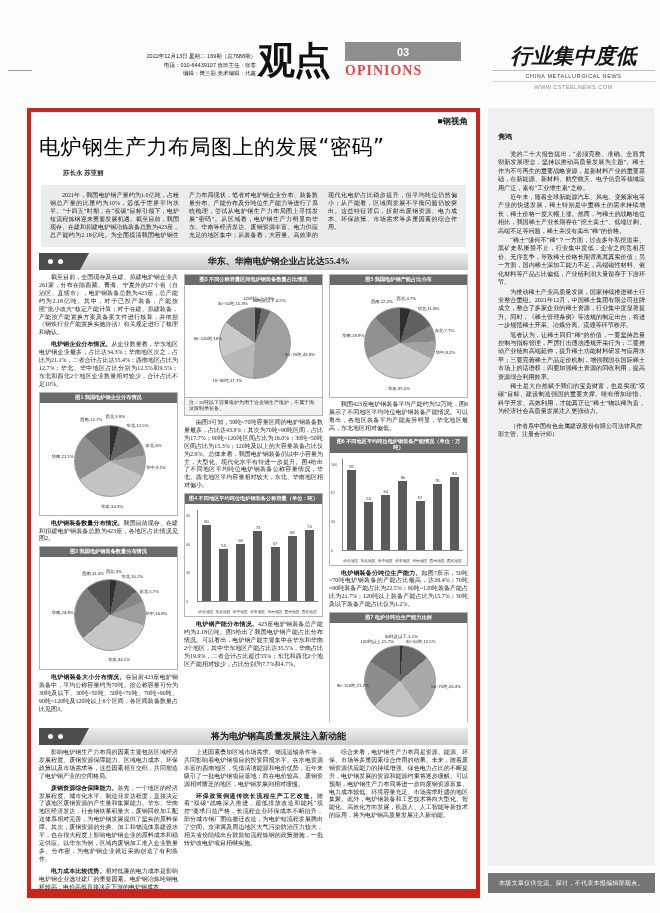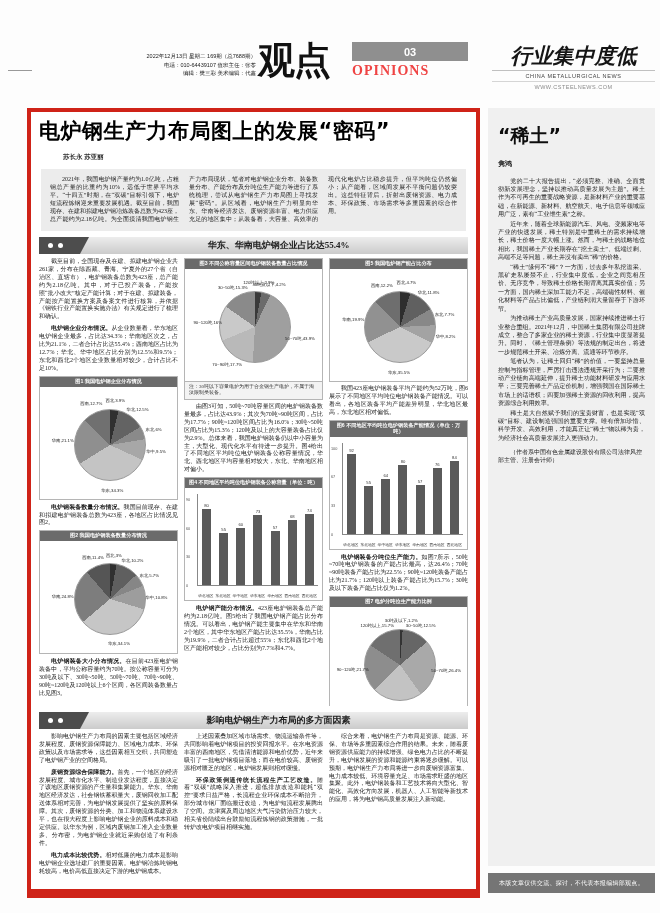--- a/index.html
+++ b/index.html
@@ -4,32 +4,32 @@
 <style>
   * { margin:0; padding:0; box-sizing:border-box; }
   html,body { width:660px; height:913px; background:#ffffff; font-family:"Liberation Serif", serif; overflow:hidden; }
   .page { position:relative; width:660px; height:913px; background:#fdfdfd; }
 
   
   .hdr-rule { position:absolute; left:8px; top:70px; width:24px; border-top:1px solid #999; }
   .issue-info { position:absolute; left:28px; top:52px; width:228px; font-size:5.5px; line-height:1.55; color:#222; text-align:right; font-family:"Liberation Sans", sans-serif; }
   .section-head { position:absolute; left:258px; top:42px; display:flex; align-items:flex-start; }
   .section-cn { font-size:37px; font-weight:900; color:#111; line-height:1; letter-spacing:-1px; font-family:"DejaVu Sans", sans-serif; }
-  .section-right { margin-left:22px; display:flex; flex-direction:column; }
+  .section-right { margin-left:15px; display:flex; flex-direction:column; }
   .pageno-box { width:116px; height:19px; background:#8f8f8f; color:#fff; font-size:11px; font-weight:bold; display:flex; align-items:center; justify-content:center; font-family:"Liberation Sans", sans-serif; }
   .section-en { margin-top:2px; font-size:14px; font-weight:800; letter-spacing:1px; color:#ef4444; font-family:"Liberation Serif", serif; }
   .masthead { position:absolute; left:492px; top:44px; width:163px; text-align:center; }
   .masthead-cn { font-size:21px; font-weight:900; font-style:italic; color:#151515; line-height:1.1; font-family:"DejaVu Serif", serif; }
   .masthead-en { margin-top:3px; font-size:5.5px; letter-spacing:0.6px; color:#444; padding:2px 0; border-top:1px solid #c0c0c0; font-family:"Liberation Sans", sans-serif; }
   .masthead-url { font-size:5.5px; color:#8a8a8a; letter-spacing:0.5px; padding-top:2px; border-top:1px solid #d5d5d5; font-family:"Liberation Sans", sans-serif; }
 
   
   .main-box { position:absolute; left:27px; top:108px; width:453px; height:790px; background:#fff; border:4px solid #cf2318; border-bottom-width:9px; overflow:hidden; }
   .kicker { text-align:right; font-size:8.5px; font-weight:bold; color:#222; margin:4px 8px 0 0; }
-  .headline { margin:5px 8px 0 8px; font-size:21px; font-weight:700; color:#000; letter-spacing:0.5px; white-space:nowrap; font-family:"DejaVu Sans", sans-serif; }
+  .headline { margin:5px 8px 0 8px; font-size:21px; font-weight:400; color:#000; letter-spacing:0.5px; white-space:nowrap; font-family:"DejaVu Sans", sans-serif; }
   .byline { margin:8px 0 0 32px; font-size:6.5px; color:#333; font-weight:bold; }
   .intro { margin:7px 10px 0 10px; background:#ececec; padding:7px 9px; column-count:3; column-gap:10px; font-size:6px; line-height:1.32; text-align:justify; color:#222; height:62px; overflow:hidden; text-indent:2em; }
 
   .section-bar { display:flex; align-items:stretch; height:17px; margin:6px 8px 0 8px; background:linear-gradient(to bottom,#ededed,#cbcbcb); position:relative; }
   .section-tag { width:50px; background:#4d4d4d; clip-path:polygon(0 0,100% 0,82% 100%,0 100%); display:flex; align-items:center; padding-left:9px; gap:5px; }
   .dot { width:5px; height:5px; border-radius:50%; background:#fff; }
   .section-title { flex:1; display:flex; align-items:center; justify-content:center; font-size:9px; font-weight:bold; color:#222; }
 
   .cols { display:flex; gap:6px; padding:4px 8px 0 8px; height:452px; overflow:hidden; }
   .col { flex:1; display:flex; flex-direction:column; gap:3px; overflow:hidden; }
@@ -79,20 +79,21 @@
       <div class="section-en">OPINIONS</div>
     </div>
   </div>
   <div class="masthead">
     <div class="masthead-cn">行业集中度低</div>
     <div class="masthead-en">CHINA METALLURGICAL NEWS</div>
     <div class="masthead-url">WWW.CSTEELNEWS.COM</div>
   </div>
 
   <div class="main-box">
+    <div class="kicker">■钢视角</div>
     <div class="headline">电炉钢生产力布局图上的发展“密码”</div>
     <div class="byline">苏长永 苏亚丽</div>
     <div class="intro">2021年，我国电炉钢产量约为1.0亿吨，占粗钢总产量的比重约为10%，远低于世界平均水平。“十四五”时期，在“双碳”目标引领下，电炉短流程炼钢迎来重要发展机遇。截至目前，我国现存、在建和拟建电炉钢冶炼装备总数为423座，总产能约为2.18亿吨。为全面摸清我国电炉钢生产力布局现状，笔者对电炉钢企业分布、装备数量分布、产能分布及分吨位生产能力等进行了系统梳理，尝试从电炉钢生产力布局图上寻找发展“密码”。从区域看，电炉钢生产力明显向华东、华南等经济发达、废钢资源丰富、电力供应充足的地区集中；从装备看，大容量、高效率的现代化电炉占比稳步提升，但平均吨位仍然偏小；从产能看，区域间发展不平衡问题仍较突出。这些特征背后，折射出废钢资源、电力成本、环保政策、市场需求等多重因素的综合作用。</div>
 
     <div class="section-bar">
       <div class="section-tag">
           <span class="dot"></span>
           <span class="dot"></span>
         </div>
       <div class="section-title">华东、华南电炉钢企业占比达55.4%</div>
@@ -274,21 +275,21 @@
             </div>
           </div>
       </div>
     </div>
 
     <div class="section-bar">
       <div class="section-tag">
           <span class="dot"></span>
           <span class="dot"></span>
         </div>
-      <div class="section-title">影响电炉钢生产力布局的多方面因素</div>
+      <div class="section-title">将为电炉钢高质量发展注入新动能</div>
     </div>
 
     <div class="bottom-cols">
       <div class="col">
         <div class="para">
             <span class="ind">影响电炉钢生产力布局的因素主要包括区域经济发展程度、废钢资源保障能力、区域电力成本、环保政策以及市场需求等，这些因素相互交织，共同塑造了电炉钢产业的空间格局。</span>
           </div>
         <div class="para">
             <span class="ind"><b class="lead">废钢资源综合保障能力。</b><span>首先，一个地区的经济发展程度、城市化水平、制造业发达程度，直接决定了该地区废钢资源的产生量和集聚能力。华东、华南地区经济发达，社会钢铁蓄积量大，废钢回收加工配送体系相对完善，为电炉钢发展提供了坚实的原料保障。其次，废钢资源的分类、加工和物流体系建设水平，也在很大程度上影响电炉钢企业的原料成本和稳定供应。以华东为例，区域内废钢加工准入企业数量多、分布密，为电炉钢企业就近采购创造了有利条件。</span></span>
           </div>
@@ -307,21 +308,20 @@
       <div class="col">
         <div class="para">
             <span class="ind">综合来看，电炉钢生产力布局是资源、能源、环保、市场等多重因素综合作用的结果。未来，随着废钢资源供应能力的持续增强、绿色电力占比的不断提升，电炉钢发展的资源和能源约束将逐步缓解。可以预期，电炉钢生产力布局将进一步向废钢资源富集、电力成本较低、环境容量充足、市场需求旺盛的地区集聚。此外，电炉钢装备和工艺技术将向大型化、智能化、高效化方向发展，机器人、人工智能等新技术的应用，将为电炉钢高质量发展注入新动能。</span>
           </div>
       </div>
     </div>
   </div>
 
   <div class="sidebar">
     <div class="sb-title">
-      <div>“稀土”</div>
     </div>
     <div class="sb-author">隽鸿</div>
     <div class="sb-body" id="sb-body">
         <p>党的二十大报告提出，“必须完整、准确、全面贯彻新发展理念，坚持以推动高质量发展为主题”。稀土作为不可再生的重要战略资源，是新材料产业的重要基础，在新能源、新材料、航空航天、电子信息等领域应用广泛，素有“工业维生素”之称。</p>
         <p>近年来，随着全球新能源汽车、风电、变频家电等产业的快速发展，稀土特别是中重稀土的需求持续增长，稀土价格一度大幅上涨。然而，与稀土的战略地位相比，我国稀土产业长期存在“挖土卖土”、低端过剩、高端不足等问题，稀土并没有卖出“稀”的价格。</p>
         <p>“稀土”缘何不“稀”？一方面，过去多年私挖滥采、黑矿走私屡禁不止，行业集中度低，企业之间竞相压价、无序竞争，导致稀土价格长期背离其真实价值；另一方面，国内稀土深加工能力不足，高端磁性材料、催化材料等产品占比偏低，产业链利润大量留存于下游环节。</p>
         <p>为推动稀土产业高质量发展，国家持续推进稀土行业整合重组。2021年12月，中国稀土集团有限公司挂牌成立，整合了多家企业的稀土资源，行业集中度显著提升。同时，《稀土管理条例》等法规的制定出台，将进一步规范稀土开采、冶炼分离、流通等环节秩序。</p>
         <p>笔者认为，让稀土回归“稀”的价值，一要坚持总量控制与指标管理，严厉打击违法违规开采行为；二要推动产业链向高端延伸，提升稀土功能材料研发与应用水平；三要完善稀土产品定价机制，增强我国在国际稀土市场上的话语权；四要加强稀土资源的回收利用，提高资源综合利用效率。</p>
         <p>稀土是大自然赋予我们的宝贵财富，也是实现“双碳”目标、建设制造强国的重要支撑。唯有倍加珍惜、科学开发、高效利用，才能真正让“稀土”物以稀为贵，为经济社会高质量发展注入更强动力。</p>
       </div>

